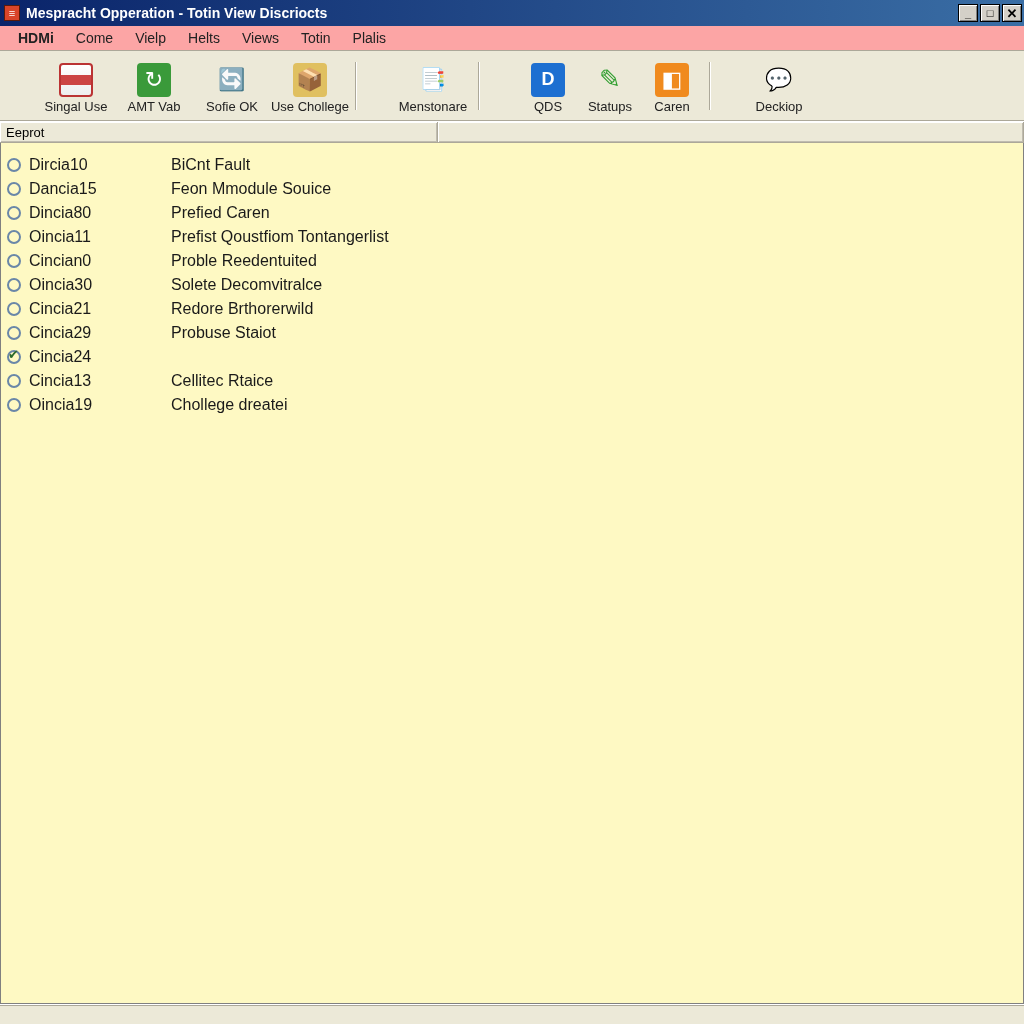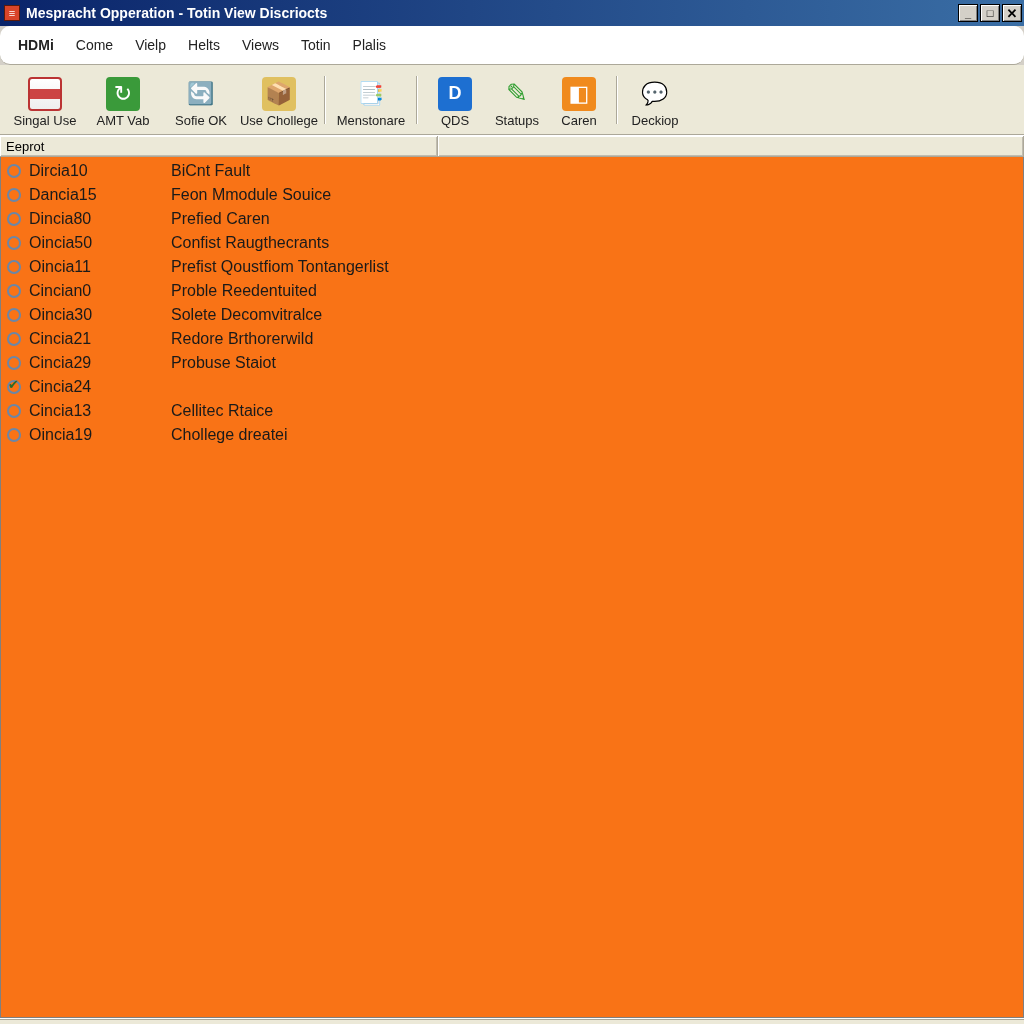--- a/index.html
+++ b/index.html
@@ -36,45 +36,44 @@
     border: 1px solid #000;
     box-shadow: inset 1px 1px 0 #fff, inset -1px -1px 0 #808080;
     display: flex; align-items: center; justify-content: center;
     font-size: 11px; font-weight: bold; color: #000;
     cursor: default;
   }
   .titlebar .win-btn.close { font-size: 13px; }
 
   
   .menubar {
-    height: 39px;
-    background: #ffffff;
+    height: 25px;
+    background: #fca5a5;
     border-bottom: 1px solid #aca899;
     display: flex; align-items: center;
     padding-left: 8px;
     gap: 2px;
-    border-radius: 10px;
   }
   .menubar .menu-item {
     padding: 3px 10px;
     font-size: 14px;
     color: #222;
     cursor: default;
   }
   .menubar .menu-item:first-child { font-weight: bold; }
 
   
   .toolbar {
     height: 70px;
     background: #ece9d8;
     border-bottom: 1px solid #aca899;
     display: flex; align-items: center;
     padding: 0 6px;
   }
-  .toolbar .tool-group { display: flex; align-items: flex-end; }
+  .toolbar .tool-group { display: flex; align-items: flex-end; margin-left: 31px; }
   .toolbar .sep {
     width: 2px; height: 48px;
     border-left: 1px solid #aca899;
     border-right: 1px solid #fff;
     margin: 0 6px;
   }
   .toolbar .tool-btn {
     display: flex; flex-direction: column; align-items: center; justify-content: flex-end;
     width: 78px; height: 60px;
     padding: 2px 4px;
@@ -120,26 +119,26 @@
     box-shadow: inset 1px 1px 0 #fff, inset -1px -1px 0 #c0bcb0;
     padding: 2px 6px;
     font-size: 13px;
     display: flex; align-items: center;
   }
   .colhdr .col.c1 { width: 438px; }
   .colhdr .col.c2 { flex: 1; }
 
   
   .list-pane {
-    background: #f97316;
+    background: #fef9c3;
     height: calc(1024px - 26px - 25px - 70px - 22px - 20px);
     border: 1px solid #808080;
     border-top: none;
     overflow: hidden;
-    padding-top: 2px;
+    padding-top: 10px;
   }
   .row {
     display: flex; align-items: center;
     height: 24px;
     padding-left: 6px;
     font-size: 16px;
     font-family: Verdana, Tahoma, sans-serif;
     color: #1a1a1a;
   }
   .row .bullet {
@@ -257,25 +256,20 @@
       <span class="code">Dancia15</span>
       <span class="desc">Feon Mmodule Souice</span>
     </div>
     <div class="row">
       <span class="bullet"></span>
       <span class="code">Dincia80</span>
       <span class="desc">Prefied Caren</span>
     </div>
     <div class="row">
       <span class="bullet"></span>
-      <span class="code">Oincia50</span>
-      <span class="desc">Confist Raugthecrants</span>
-    </div>
-    <div class="row">
-      <span class="bullet"></span>
       <span class="code">Oincia11</span>
       <span class="desc">Prefist Qoustfiom Tontangerlist</span>
     </div>
     <div class="row">
       <span class="bullet"></span>
       <span class="code">Cincian0</span>
       <span class="desc">Proble Reedentuited</span>
     </div>
     <div class="row">
       <span class="bullet"></span>

